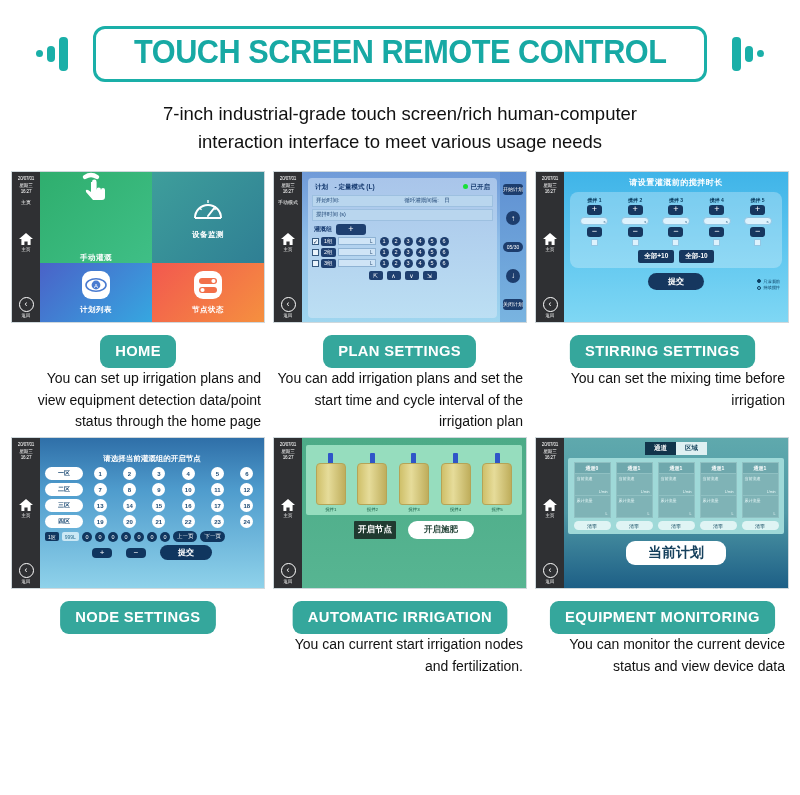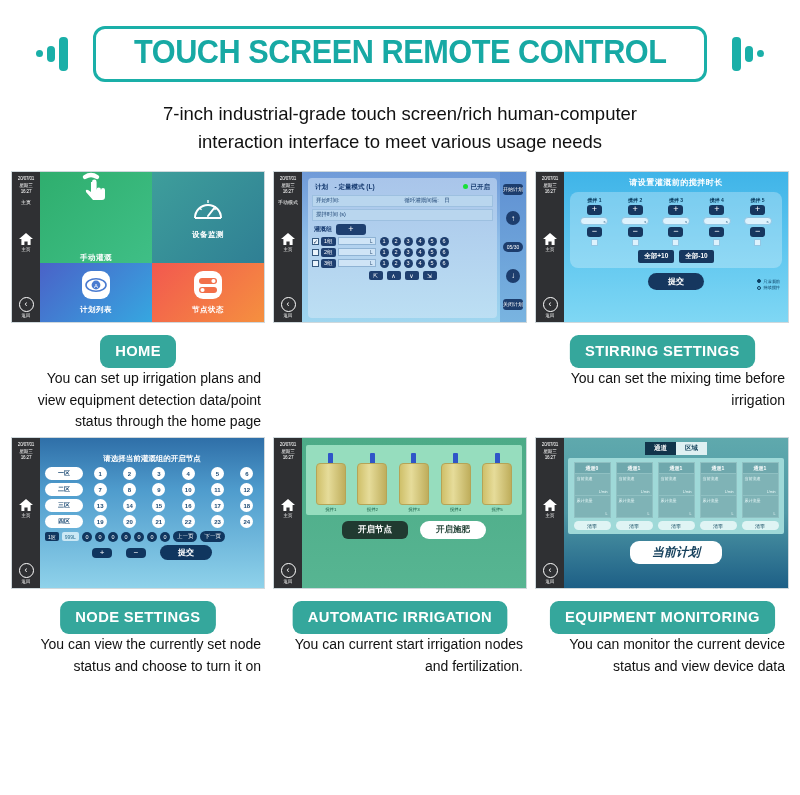--- a/index.html
+++ b/index.html
@@ -151,39 +151,39 @@
 
   
   .auto { height: 100%; background: linear-gradient(180deg,#4cab87 0%,#57b592 100%); padding: 7px 4px 4px; }
   .auto-stage { background: #96ddbe; border-radius: 2px; padding: 8px 4px 3px; }
   .tanks { display: flex; justify-content: space-around; align-items: flex-end; }
   .tank { display: flex; flex-direction: column; align-items: center; }
   .tank .cap { width: 5px; height: 12px; background: #2f55c8; border-radius: 1px; margin-bottom: -2px; }
   .tank .body2 { width: 30px; height: 42px; background: linear-gradient(90deg,#cfc06a,#e6dc9a 40%,#bfae5c); border-radius: 4px 4px 3px 3px; border: 1px solid #b5a457; }
   .tank .nm { font-size: 4.4px; color: #13593f; margin-top: 2px; }
   .auto-btns { display: flex; justify-content: center; gap: 12px; margin-top: 6px; }
-  .ab-dark { background: #203a30; color: #fff; font-size: 8.5px; font-weight: bold; padding: 3px 16px; border-radius: 6px; }
+  .ab-dark { background: #203a30; color: #fff; font-size: 8.5px; font-weight: bold; padding: 3px 4px; border-radius: 1px; }
   .ab-light { background: #fff; color: #1f3f33; font-size: 8.5px; font-weight: bold; padding: 3px 16px; border-radius: 10px; }
 
   
   .equip { height: 100%; background: linear-gradient(180deg,#5fa9ad 0%,#4f98a5 50%,#1d5f86 100%); padding: 4px 4px 0; }
   .eq-tabs { display: flex; justify-content: center; margin-bottom: 3px; }
   .eq-tabs span { font-size: 6.5px; font-weight: bold; padding: 2px 9px; }
   .eq-tabs .on { background: #11344b; color: #fff; }
   .eq-tabs .off { background: #dff0f2; color: #17455e; }
   .eq-stage { background: #9fd9d8; border-radius: 2px; padding: 4px 3px; }
   .eq-cards { display: flex; justify-content: space-around; }
   .eqc { width: 37px; }
   .eqc .hd { background: #6fa8ad; color: #fff; font-size: 5px; font-weight: bold; text-align: center; padding: 2px 0; border: 1px solid #8fc0c2; }
   .eqc .cell2 { background: #7fb3b6; border: 1px solid #8fc0c2; border-top: none; padding: 2px; min-height: 22px; position: relative; }
   .eqc .cell2 .t { font-size: 4px; color: #e9f8f8; }
   .eqc .cell2 .u { font-size: 3.6px; color: #e9f8f8; position: absolute; right: 2px; bottom: 1px; }
   .eqc .clr { background: #dff4f4; color: #1c5268; font-size: 5px; text-align: center; border-radius: 6px; margin-top: 3px; padding: 1.5px 0; }
   .eq-plan { text-align: center; margin-top: 7px; }
-  .eq-plan span { background: #fff; color: #15405c; font-size: 12px; font-weight: bold; padding: 3px 22px; border-radius: 9px; display: inline-block; font-style: italic; }
+  .eq-plan span { background: #fff; color: #15405c; font-size: 14px; font-weight: bold; padding: 3px 22px; border-radius: 9px; display: inline-block; }
 
   
   .cap-wrap { text-align: center; margin-top: 12px; }
   .pill {
     display: inline-block; background: #35a79c; color: #fff;
     font-size: 15.5px; font-weight: bold; letter-spacing: 0.4px;
     padding: 7px 16px 8px; border-radius: 9px;
     font-family: "Liberation Sans Narrow", "Liberation Sans", sans-serif;
     transform: scaleX(0.95);
   }
@@ -378,20 +378,24 @@
           <div class="plan-rail">
             <div class="pr-btn">开始计划</div>
             <div class="pr-rd">↑</div>
             <div class="pr-cnt">05/30</div>
             <div class="pr-rd">↓</div>
             <div class="pr-btn">关闭计划</div>
           </div>
         </div>
       </div>
     </div>
+    <div class="cap-wrap">
+      <span class="pill">PLAN SETTINGS</span>
+      <div class="desc">You can add irrigation plans and set the start time and cycle interval of the irrigation plan</div>
+    </div>
   </div>
 
   <div class="cell">
     <div class="screen">
       <div class="rail">
         <div class="stamp">
           <b>20/07/01</b>
           <b>星期三</b>
           <b>16:27</b>
         </div>
@@ -555,21 +559,20 @@
           <div class="node-bot2">
             <span class="nb-pm">+</span>
             <span class="nb-pm">−</span>
             <span class="nb-sub">提交</span>
           </div>
         </div>
       </div>
     </div>
     <div class="cap-wrap">
       <span class="pill">NODE SETTINGS</span>
-      <div class="desc">You can view the currently set node status and choose to turn it on</div>
     </div>
   </div>
 
   <div class="cell">
     <div class="screen">
       <div class="rail">
         <div class="stamp">
           <b>20/07/01</b>
           <b>星期三</b>
           <b>16:27</b>

